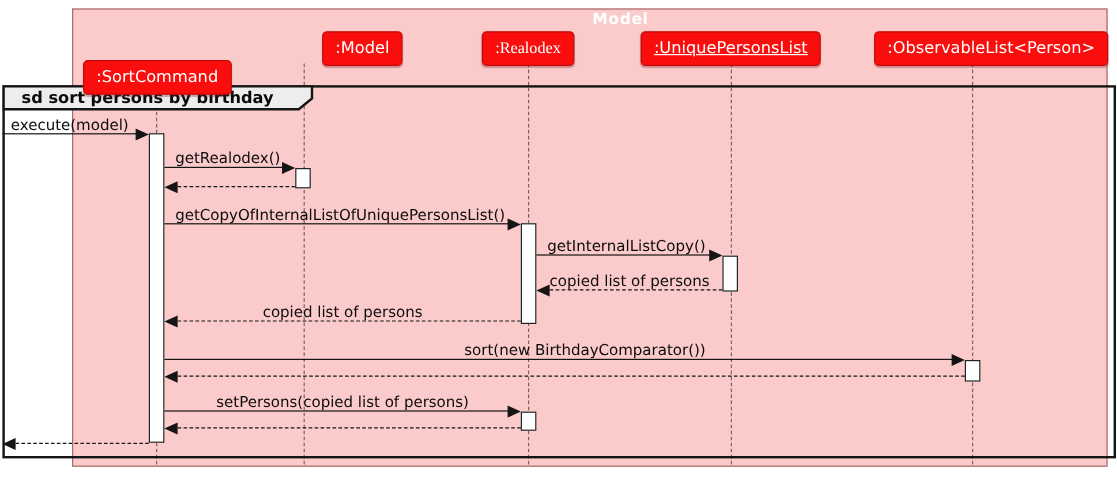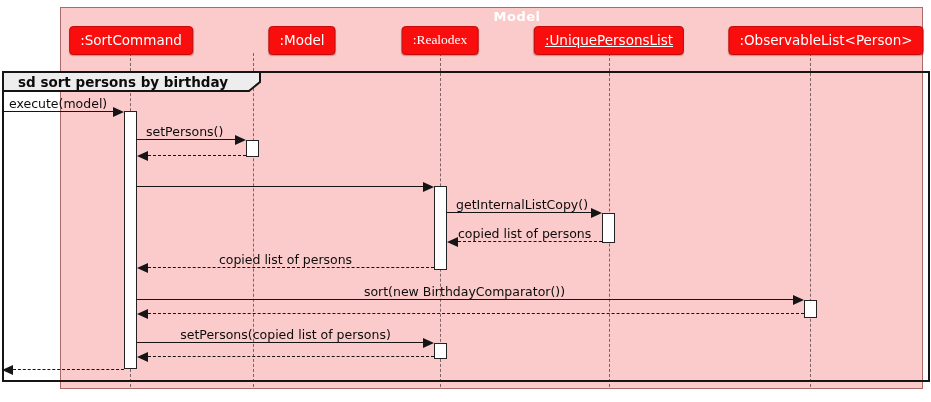--- a/index.html
+++ b/index.html
@@ -54,60 +54,61 @@
   <div class="abs lifeline" style="left:440px;"></div>
   <div class="abs lifeline" style="left:609px;"></div>
   <div class="abs lifeline" style="left:810px;"></div>
 
   <div class="abs sd-frame"></div>
   <svg class="abs" style="left:2px;top:71px;" width="260" height="22">
     <polygon points="1,1 258,1 258,11 247,20 1,20" fill="#ededed" stroke="#151515" stroke-width="2"></polygon>
   </svg>
   <div class="abs sd-label-text">sd sort persons by birthday</div>
 
-  <div class="abs pbox" style="left:131px;">:SortCommand</div>
+  <div class="abs pbox" style="left:131px;margin-top:24px;">:SortCommand</div>
   <div class="abs pbox" style="left:270px;margin-left:32px;">:Model</div>
   <div class="abs pbox" style="left:440px;font-family:Liberation Serif, serif;">:Realodex</div>
   <div class="abs pbox" style="left:609px;text-decoration:underline;">:UniquePersonsList</div>
   <div class="abs pbox" style="left:810px;margin-left:16px;">:ObservableList&lt;Person&gt;</div>
 
   <div class="abs act" style="left:124px;top:111px;height:256px;"></div>
   <div class="abs act" style="left:246px;top:140px;height:15px;"></div>
   <div class="abs act" style="left:434px;top:186px;height:82px;"></div>
   <div class="abs act" style="left:434px;top:343px;height:14px;"></div>
   <div class="abs act" style="left:602px;top:213px;height:28px;"></div>
   <div class="abs act" style="left:804px;top:300px;height:16px;"></div>
 
   <div class="abs msg-label" style="left:9px;top:96px;">execute(model)</div>
   <div class="abs msg-line" style="left:2px;top:111px;width:112px;"></div>
   <div class="abs arr-r" style="left:113px;top:107px;"></div>
 
-  <div class="abs msg-label" style="left:146px;top:124px;">setPersons()</div>
+  <div class="abs msg-label" style="left:146px;top:124px;">getRealodex()</div>
   <div class="abs msg-line" style="left:137px;top:139px;width:99px;"></div>
   <div class="abs arr-r" style="left:235px;top:135px;"></div>
 
   <div class="abs msg-dash" style="left:148px;top:155px;width:98px;"></div>
   <div class="abs arr-l" style="left:137px;top:151px;"></div>
 
+  <div class="abs msg-label" style="left:146px;top:171px;">getCopyOfInternalListOfUniquePersonsList()</div>
   <div class="abs msg-line" style="left:137px;top:186px;width:287px;"></div>
   <div class="abs arr-r" style="left:423px;top:182px;"></div>
 
   <div class="abs msg-label" style="left:456px;top:197px;">getInternalListCopy()</div>
   <div class="abs msg-line" style="left:447px;top:212px;width:145px;"></div>
   <div class="abs arr-r" style="left:591px;top:208px;"></div>
 
   <div class="abs msg-label" style="left:458px;top:226px;">copied list of persons</div>
   <div class="abs msg-dash" style="left:458px;top:241px;width:144px;"></div>
   <div class="abs arr-l" style="left:447px;top:237px;"></div>
 
   <div class="abs msg-label centered" style="left:137px;top:252px;width:297px;">copied list of persons</div>
   <div class="abs msg-dash" style="left:148px;top:267px;width:286px;"></div>
   <div class="abs arr-l" style="left:137px;top:263px;"></div>
 
-  <div class="abs msg-label centered" style="left:131px;top:284px;width:667px;">sort(new BirthdayComparator())</div>
+  <div class="abs msg-label centered" style="left:154px;top:284px;width:667px;">sort(new BirthdayComparator())</div>
   <div class="abs msg-line" style="left:137px;top:299px;width:657px;"></div>
   <div class="abs arr-r" style="left:793px;top:295px;"></div>
 
   <div class="abs msg-dash" style="left:148px;top:313px;width:656px;"></div>
   <div class="abs arr-l" style="left:137px;top:309px;"></div>
 
   <div class="abs msg-label centered" style="left:137px;top:327px;width:297px;">setPersons(copied list of persons)</div>
   <div class="abs msg-line" style="left:137px;top:342px;width:287px;"></div>
   <div class="abs arr-r" style="left:423px;top:338px;"></div>
 

